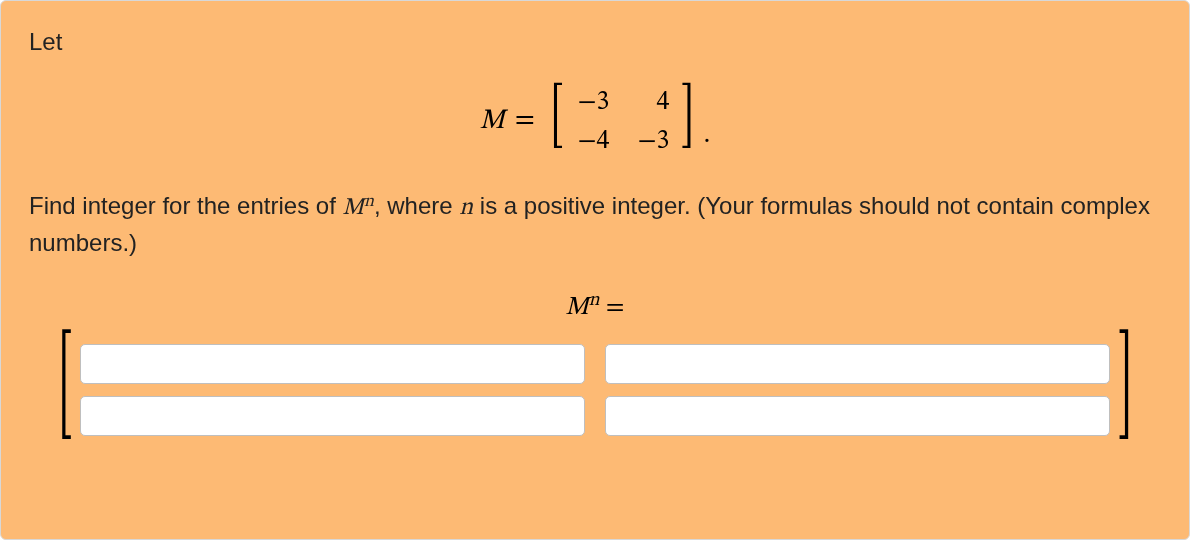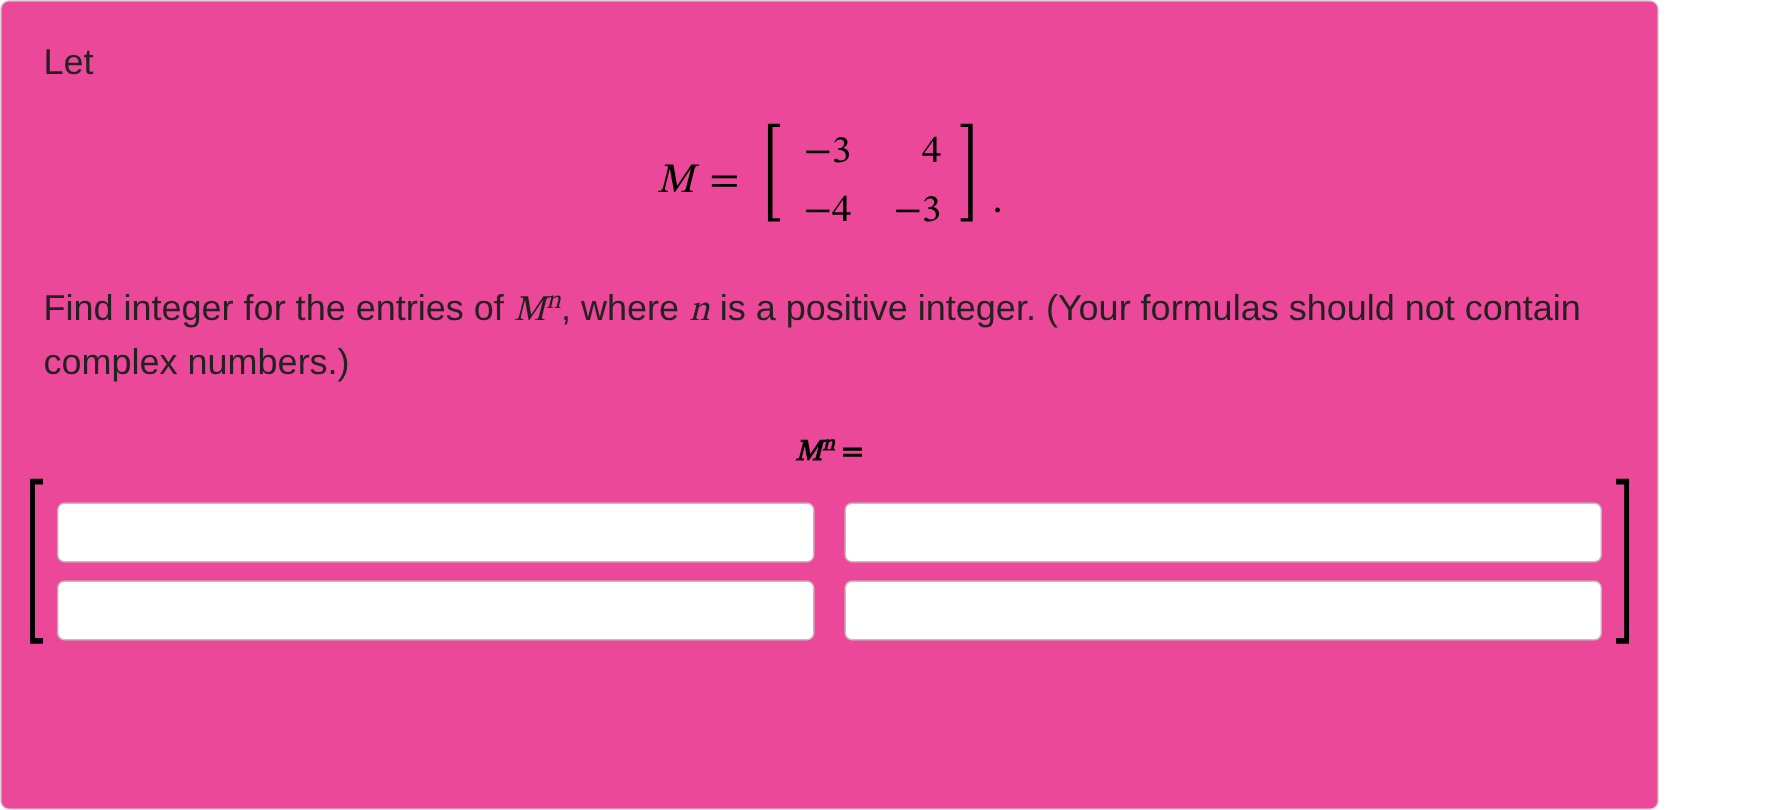--- a/index.html
+++ b/index.html
@@ -3,24 +3,24 @@
 <meta charset="utf-8">
 <style>
   body {
     margin: 0;
     padding: 0;
     font-family: Arial, Helvetica, sans-serif;
     background: #fff;
   }
   .card {
     box-sizing: border-box;
-    width: 1106px;
+    width: 1190px;
     height: 540px;
     padding: 24px 28px 20px 28px;
-    background: #ec4899;
+    background: #fdba74;
     border: 1px solid #d8d8d8;
     border-radius: 6px;
     position: relative;
     overflow: hidden;
   }
   .prose {
     font-size: 24px;
     color: #222;
     line-height: 1.45;
   }
@@ -84,22 +84,21 @@
     font-size: 0.72em;
     vertical-align: super;
     position: relative;
     top: 0.05em;
   }
 
   
   .mn-line {
     text-align: center;
     margin-top: 28px;
-    font-size: 20px;
-    font-weight: bold;
+    font-size: 26px;
   }
 
   
   .answer-wrap {
     margin-top: 14px;
     display: flex;
     justify-content: center;
   }
   .answer-matrix {
     display: inline-flex;

